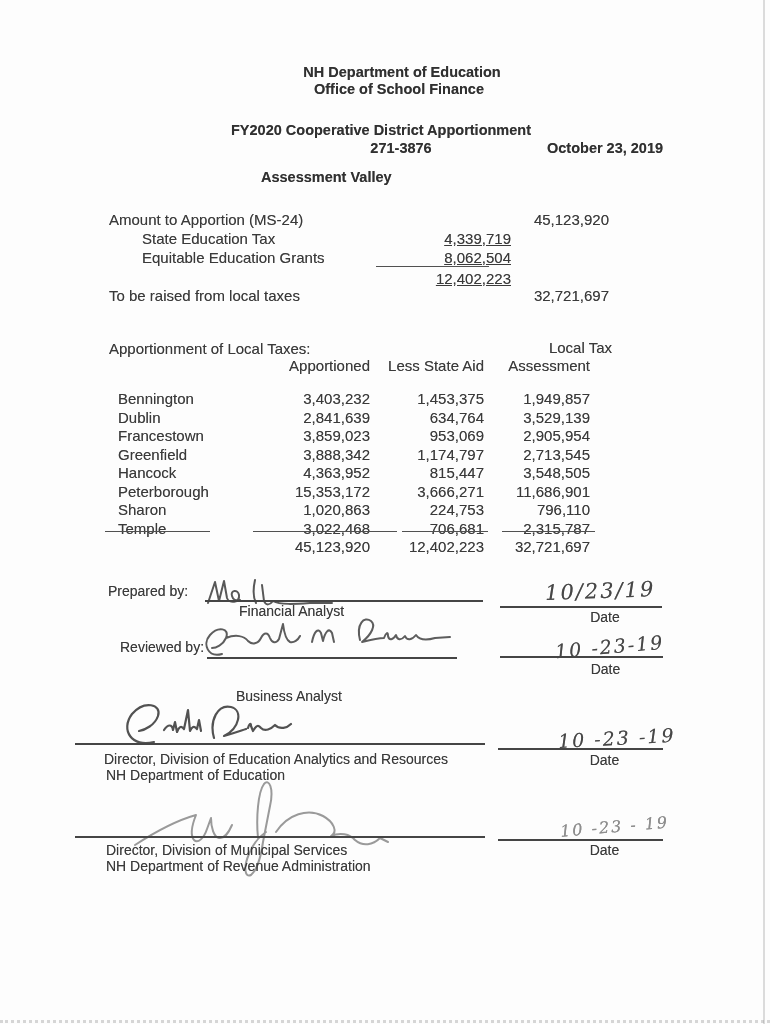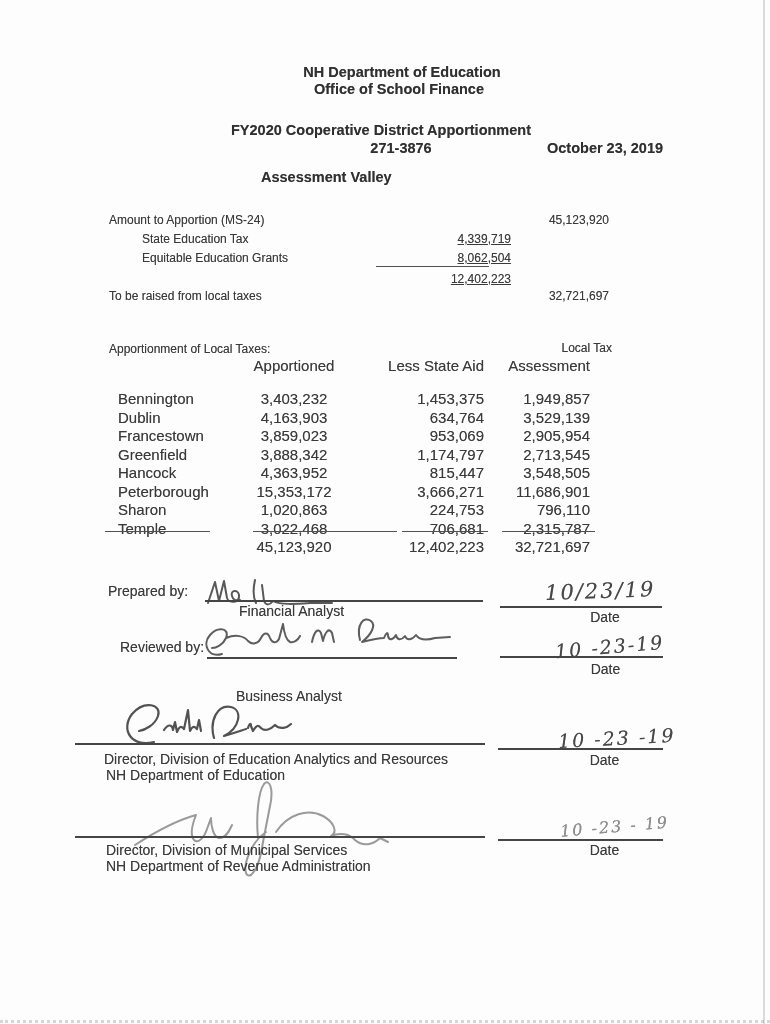--- a/index.html
+++ b/index.html
@@ -9,27 +9,27 @@
     margin:0 auto;
     background:#fdfdfd;
     font-family:"Liberation Sans", sans-serif;
     color:#3a3a3a;
     overflow:hidden;
     text-shadow:0 0 0.5px rgba(60,60,60,.55);
   }
   .abs{position:absolute;white-space:nowrap;padding-left:24px;}
   .hdr{font-size:14.5px;font-weight:700;color:#303030;}
   .ctr{text-align:center;}
-  .txt{font-size:12px;line-height:18px;}
+  .txt{font-size:15px;line-height:18px;}
   .sig-txt{font-size:14px;line-height:16px;}
   .num-mid{left:340px;width:147px;text-align:right;text-decoration:underline;}
   .num-right{left:440px;width:145px;text-align:right;}
   .row{position:absolute;left:118px;width:472px;display:flex;font-size:15px;line-height:18px;white-space:nowrap;}
   .town{width:100px;text-align:left;}
-  .c1{width:152px;text-align:center;}
+  .c1{width:152px;text-align:right;}
   .c2{width:114px;text-align:right;}
   .c3{width:106px;text-align:right;}
   .rule{position:absolute;height:0;border-top:1.6px solid #515151;}
   .sigline{position:absolute;height:0;border-top:2px solid #454545;}
   .hw{position:absolute;font-family:"DejaVu Serif", serif;font-style:italic;color:#474747;white-space:nowrap;letter-spacing:2px;}
   .scan-vline{position:absolute;left:763px;top:0;width:2px;height:1024px;background:#c9c9c9;opacity:.65;}
   .scan-bottom{position:absolute;left:0;bottom:1px;width:770px;height:0;border-top:3px dotted rgba(140,140,140,.35);}
   svg.sig{position:absolute;overflow:visible;}
   svg.sig path{fill:none;stroke-linecap:round;stroke-linejoin:round;}
 </style>
@@ -71,21 +71,21 @@
   </div>
 
   <div class="row" style="top:390px">
     <span class="town">Bennington</span>
     <span class="c1">3,403,232</span>
     <span class="c2">1,453,375</span>
     <span class="c3">1,949,857</span>
   </div>
   <div class="row" style="top:409px">
     <span class="town">Dublin</span>
-    <span class="c1">4,163,903</span>
+    <span class="c1">2,841,639</span>
     <span class="c2">634,764</span>
     <span class="c3">3,529,139</span>
   </div>
   <div class="row" style="top:427px">
     <span class="town">Francestown</span>
     <span class="c1">3,859,023</span>
     <span class="c2">953,069</span>
     <span class="c3">2,905,954</span>
   </div>
   <div class="row" style="top:446px">

